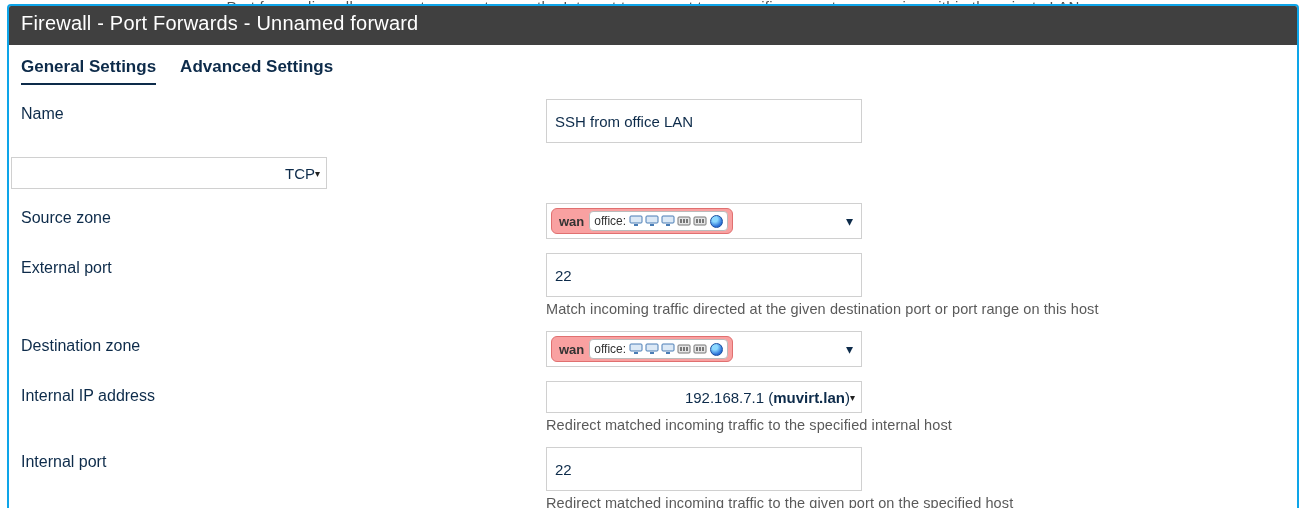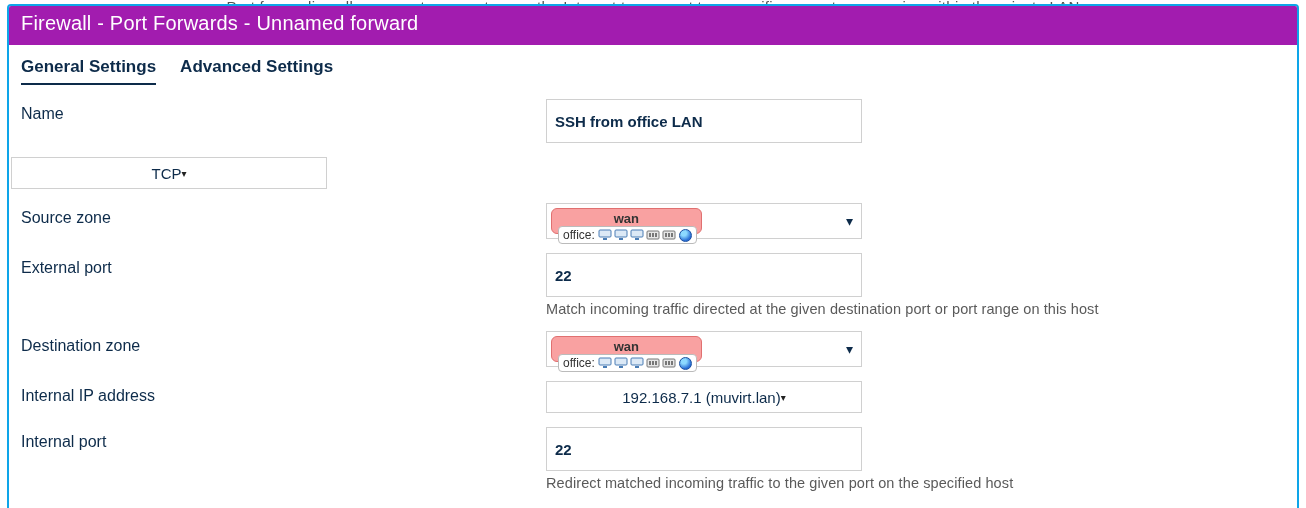--- a/index.html
+++ b/index.html
@@ -25,21 +25,21 @@
 }
 .modal {
   position: relative;
   margin: 4px 7px 4px 7px;
   border: 2px solid #0ea5e9;
   border-radius: 4px;
   background: #fff;
   overflow: hidden;
 }
 .modal-header {
-  background: #a21caf;
+  background: #404040;
   color: #fff;
   padding: 6px 12px 10px 12px;
   font-size: 20px;
   font-weight: 500;
   letter-spacing: 0.2px;
 }
 .modal-body {
   padding: 8px 12px 8px 2px;
 }
 .tabs {
@@ -79,33 +79,32 @@
   position: relative;
 }
 input[type="text"].txt {
   width: 100%;
   height: 32px;
   border: 1px solid #d0d0d0;
   padding: 21px 8px;
   font-size: 15px;
   color: #0d2b4a;
   background: #fff;
-  font-weight: bold;
 }
 .txt.focused {
   border: none;
   border-bottom: 2px solid #0d2b4a;
 }
 .select {
   width: 316px;
   height: 32px;
   border: 1px solid #d0d0d0;
   display: flex;
   align-items: center;
-  justify-content: center;
+  justify-content: flex-end;
   padding: 0 6px;
   font-size: 15px;
   color: #0d2b4a;
   cursor: pointer;
   background: #fff;
 }
 .select .caret {
   font-size: 10px;
   color: #222;
 }
@@ -121,21 +120,20 @@
   background: #fff;
 }
 .zone-badge {
   display: flex;
   align-items: center;
   background: #f9a1a1;
   border: 1px solid #e07070;
   border-radius: 6px;
   padding: 2px 4px;
   height: 26px;
-  flex-direction: column;
 }
 .zone-name {
   font-size: 13px;
   font-weight: 600;
   color: #333;
   padding: 0 3px;
 }
 .zone-inner {
   display: flex;
   align-items: center;
@@ -191,21 +189,21 @@
 .btn-dismiss {
   background: #0ea5e9;
   color: #fff;
   border-color: #0a84c0;
 }
 .btn-save {
   background: #0d2b4a;
   color: #fff;
   border-color: #071a30;
 }
-b { font-weight: 400; }
+b { font-weight: 700; }
 </style>
 </head>
 <body>
 
 <div class="backdrop-text">Port forwarding allows remote computers on the Internet to connect to a specific computer or service within the private LAN</div>
 
 <div class="modal">
   <div class="modal-header">Firewall - Port Forwards - Unnamed forward</div>
 
   <div class="modal-body">
@@ -345,20 +343,21 @@
 
     <div class="form-row">
       <div class="form-label">Internal IP address</div>
       <div class="form-field">
         <div class="select">
           <span>
             <span>192.168.7.1 (</span><b>muvirt.lan</b><span>)</span>
           </span>
           <span class="caret">▾</span>
         </div>
+        <div class="help-text">Redirect matched incoming traffic to the specified internal host</div>
       </div>
     </div>
 
     <div class="form-row">
       <div class="form-label">Internal port</div>
       <div class="form-field">
         <div class="input-wrap">
           <input type="text" class="txt focused" value="22" style="">
         </div>
         <div class="help-text">Redirect matched incoming traffic to the given port on the specified host</div>

